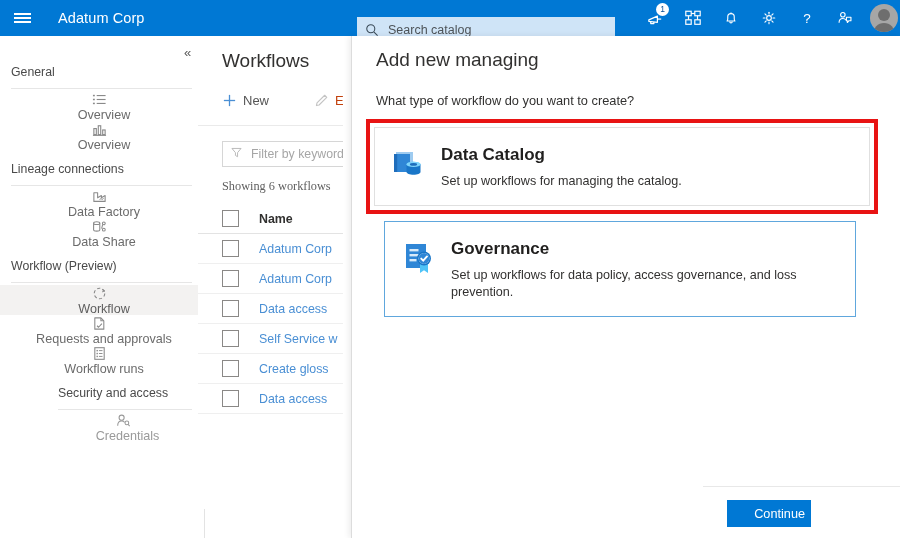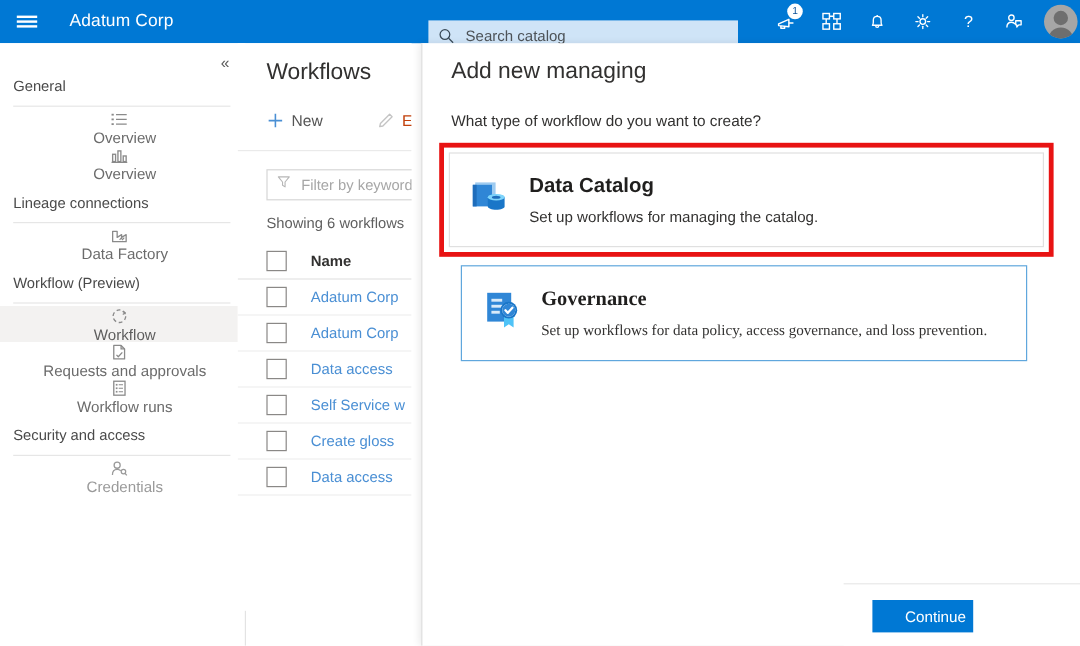--- a/index.html
+++ b/index.html
@@ -157,20 +157,21 @@
   #filter-input {
     border: none; outline: none; background: transparent;
     font-family: "Liberation Sans", sans-serif;
     font-size: 12.3px; color: #4a4a4a; width: 100%;
     margin-left: 6px;
   }
   #filter-input::placeholder { color: #a6a6a6; opacity: 1; }
   #showing {
     margin: 12px 0 0 24px; font-size: 12.3px; color: #5f5f5f;
     white-space: nowrap;
+    font-family: Liberation Serif, serif;
   }
   #tbl { margin-top: 10px; }
   .trow {
     height: 30px; display: flex; align-items: center;
     border-bottom: 1px solid #efefef;
     padding-left: 24px; white-space: nowrap;
   }
   .trow.header { border-bottom: 1px solid #e3e3e3; }
   .cbx {
     width: 17px; height: 17px; flex: none;
@@ -212,21 +213,21 @@
     min-height: 72px;
   }
   .card.outlined { border: 1px solid #60a7dd; }
   .card-ic { width: 36px; height: 36px; flex: none; margin-right: 14px; margin-top: 2px; }
   .card-txt { padding-top: 1px; }
   .card-h {
     font-size: 17px; color: #201f1e; font-weight: bold;
     margin-bottom: 8px;
   }
   .card-d { font-size: 12.6px; color: #323130; line-height: 1.3; }
-  #card2wrap { padding: 0 22px 0 18px; font-family: Liberation Serif, serif; }
+  #card2wrap { padding: 0 22px 0 18px; }
 
   
   #footer {
     position: absolute; left: 351px; bottom: 0;
     width: 549px; height: 52px;
     border-top: 1px solid #e8e8e8;
     background: #fff;
   }
   #btn-continue {
     position: absolute; left: 24px; top: 13px;
@@ -368,20 +369,32 @@
     <div class="grp-rule"></div>
     <div class="nav-item enabled">
       <span class="nav-ic">
         <svg width="15" height="15" viewBox="0 0 16 16">
           <path d="M2 4 L2 13.2 L14 13.2 L14 7 L10 9.4 L10 7 L6 9.4 L6 4 Z" fill="none" stroke="#8a8a8a" stroke-width="1.15" stroke-linejoin="round"></path>
           <path d="M8.2 11.6 L9.5 10 L10.8 11.4 L12.3 9.6" fill="none" stroke="#8a8a8a" stroke-width="1"></path>
         </svg>
       </span>
       <span class="nav-lbl">Data Factory</span>
     </div>
+    <div class="nav-item enabled">
+      <span class="nav-ic">
+        <svg width="15" height="15" viewBox="0 0 16 16">
+          <ellipse cx="5" cy="4.4" rx="3.3" ry="1.5" fill="none" stroke="#8a8a8a" stroke-width="1.15"></ellipse>
+          <path d="M1.7 4.4 L1.7 11.4 C1.7 12.3 3.2 12.9 5 12.9 C6.8 12.9 8.3 12.3 8.3 11.4 L8.3 4.4" fill="none" stroke="#8a8a8a" stroke-width="1.15"></path>
+          <circle cx="12.6" cy="4.6" r="1.5" fill="none" stroke="#8a8a8a" stroke-width="1.1"></circle>
+          <circle cx="12.6" cy="11.4" r="1.5" fill="none" stroke="#8a8a8a" stroke-width="1.1"></circle>
+          <line x1="11.4" y1="5.7" x2="10.3" y2="10.3" stroke="#8a8a8a" stroke-width="1.1"></line>
+        </svg>
+      </span>
+      <span class="nav-lbl">Data Share</span>
+    </div>
   </div>
 
   <div style="padding-top:8px;">
     <div class="grp-head">Workflow (Preview)</div>
     <div class="grp-rule"></div>
     <div class="nav-item selected">
       <span class="nav-ic">
         <svg width="15" height="15" viewBox="0 0 16 16">
           <circle cx="8" cy="8" r="5.6" fill="none" stroke="#8a8a8a" stroke-width="1.2" stroke-dasharray="3.4 2.4"></circle>
           <path d="M10.9 3.7 L13.2 5 L11 6.4" fill="none" stroke="#8a8a8a" stroke-width="1.1" stroke-linejoin="round"></path>
@@ -412,21 +425,21 @@
               <line x1="7.4" y1="4.9" x2="11.2" y2="4.9"></line>
               <line x1="7.4" y1="8" x2="11.2" y2="8"></line>
               <line x1="7.4" y1="11.1" x2="11.2" y2="11.1"></line>
             </g>
         </svg>
       </span>
       <span class="nav-lbl">Workflow runs</span>
     </div>
   </div>
 
-  <div style="padding-top:8px;">
+  <div style="padding-top:8px;margin-left:47px;">
     <div class="grp-head">Security and access</div>
     <div class="grp-rule"></div>
     <div class="nav-item">
       <span class="nav-ic">
         <svg width="15" height="15" viewBox="0 0 16 16">
           <circle cx="6" cy="5" r="2.7" fill="none" stroke="#9a9a9a" stroke-width="1.15"></circle>
           <path d="M1.8 13.6 C1.8 10.2 3.6 8.6 6 8.6 C7.3 8.6 8.4 9 9.2 9.9" fill="none" stroke="#9a9a9a" stroke-width="1.15"></path>
           <circle cx="11.6" cy="10.6" r="2" fill="none" stroke="#9a9a9a" stroke-width="1.1"></circle>
           <path d="M12.9 12.1 L14.6 14" fill="none" stroke="#9a9a9a" stroke-width="1.1"></path>
         </svg>

